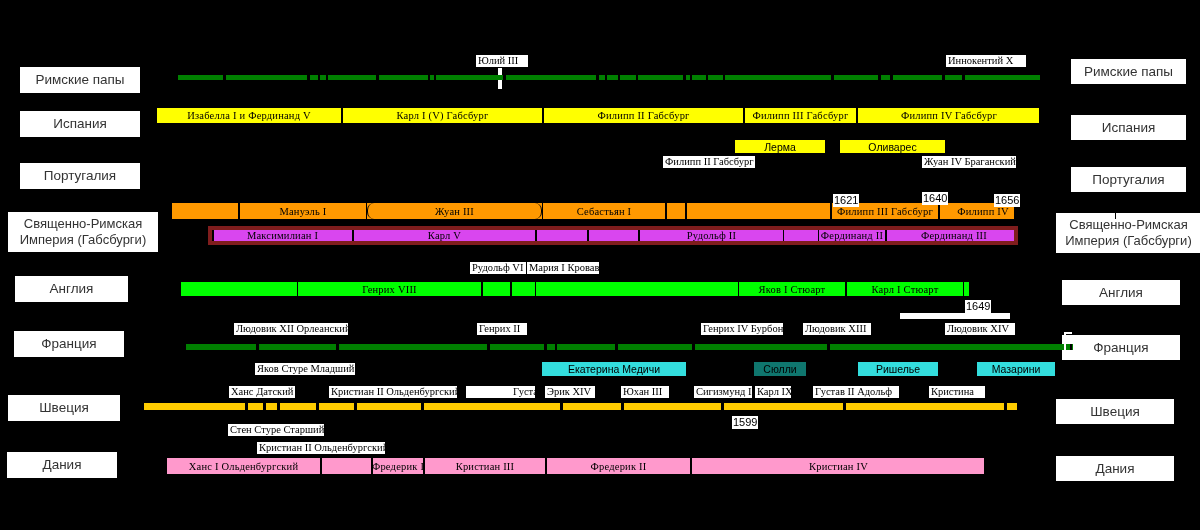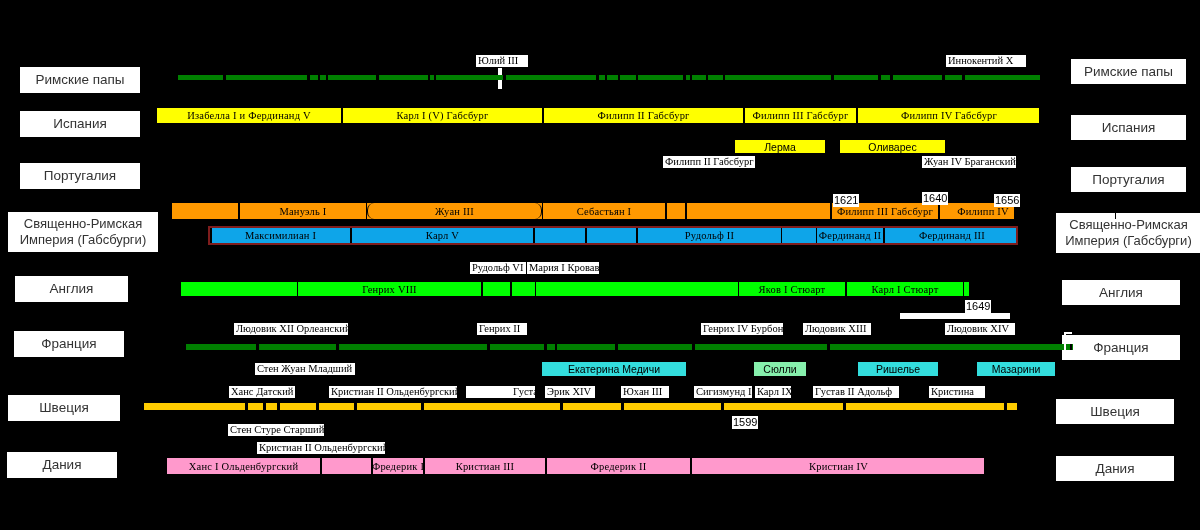--- a/index.html
+++ b/index.html
@@ -265,21 +265,21 @@
   <div class="datetag" style="left:833px; top:194px;">
     <span>1621</span>
   </div>
   <div class="datetag" style="left:922px; top:192px;">
     <span>1640</span>
   </div>
   <div class="datetag" style="left:994px; top:194px;">
     <span>1656</span>
   </div>
 
-  <div class="bar" style="left:208px; top:226px; width:810px; height:19px; background:#0ea5e9; border:2px solid #7f1d1d;">
+  <div class="bar" style="left:208px; top:226px; width:810px; height:19px; background:#d946ef; border:4px solid #7f1d1d;">
     <div class="seg" style="left:0px; width:1px;">
         <span></span>
       </div>
     <div class="seg" style="left:0px;   width:141px;">
       <span>Максимилиан I</span>
     </div>
     <div class="seg" style="left:141px; width:183px;">
       <span>Карл V</span>
     </div>
     <div class="seg" style="left:324px; width:52px;">
@@ -362,32 +362,32 @@
     <div class="lineseg" style="left:514px; top:0; width:3px;  height:6px; background:#000;"></div>
     <div class="lineseg" style="left:649px; top:0; width:3px;  height:6px; background:#000;"></div>
     <div class="lineseg" style="left:892px; top:0; width:2px;  height:6px; background:#000;"></div>
   </div>
   <div class="tick" style="left:1064px; top:332px; width:2px; height:20px;"></div>
   <div class="tick" style="left:1064px; top:332px; width:8px; height:2px;"></div>
 
   <div class="chip" style="left:542px; top:362px; width:144px; height:14px; background:#33dddd;">
     <span>Екатерина Медичи</span>
   </div>
-  <div class="chip" style="left:754px; top:362px; width:52px; height:14px; background:#86efac;">
+  <div class="chip" style="left:754px; top:362px; width:52px; height:14px; background:#0f766e;">
     <span>Сюлли</span>
   </div>
   <div class="chip" style="left:858px; top:362px; width:80px; height:14px; background:#33dddd;">
     <span>Ришелье</span>
   </div>
   <div class="chip" style="left:977px; top:362px; width:78px; height:14px; background:#33dddd;">
     <span>Мазарини</span>
   </div>
 
   <div class="callout" style="left:255px; top:363px; width:100px; height:13px;">
-    <span>Стен Жуан Младший</span>
+    <span>Яков Стуре Младший</span>
   </div>
 
   <div class="callout" style="left:229px; top:386px; width:66px; height:13px;">
     <span>Ханс Датский</span>
   </div>
   <div class="callout" style="left:329px; top:386px; width:128px; height:13px;">
     <span>Кристиан II Ольденбургский</span>
   </div>
   <div class="callout" style="left:466px; top:386px; width:69px; height:13px;padding-left:47px;">
     <span>Густав I Ваза</span>

